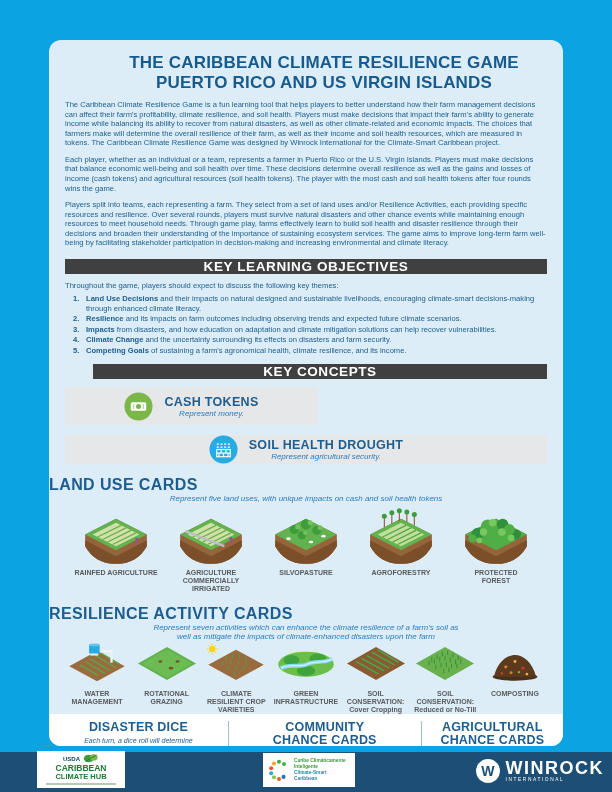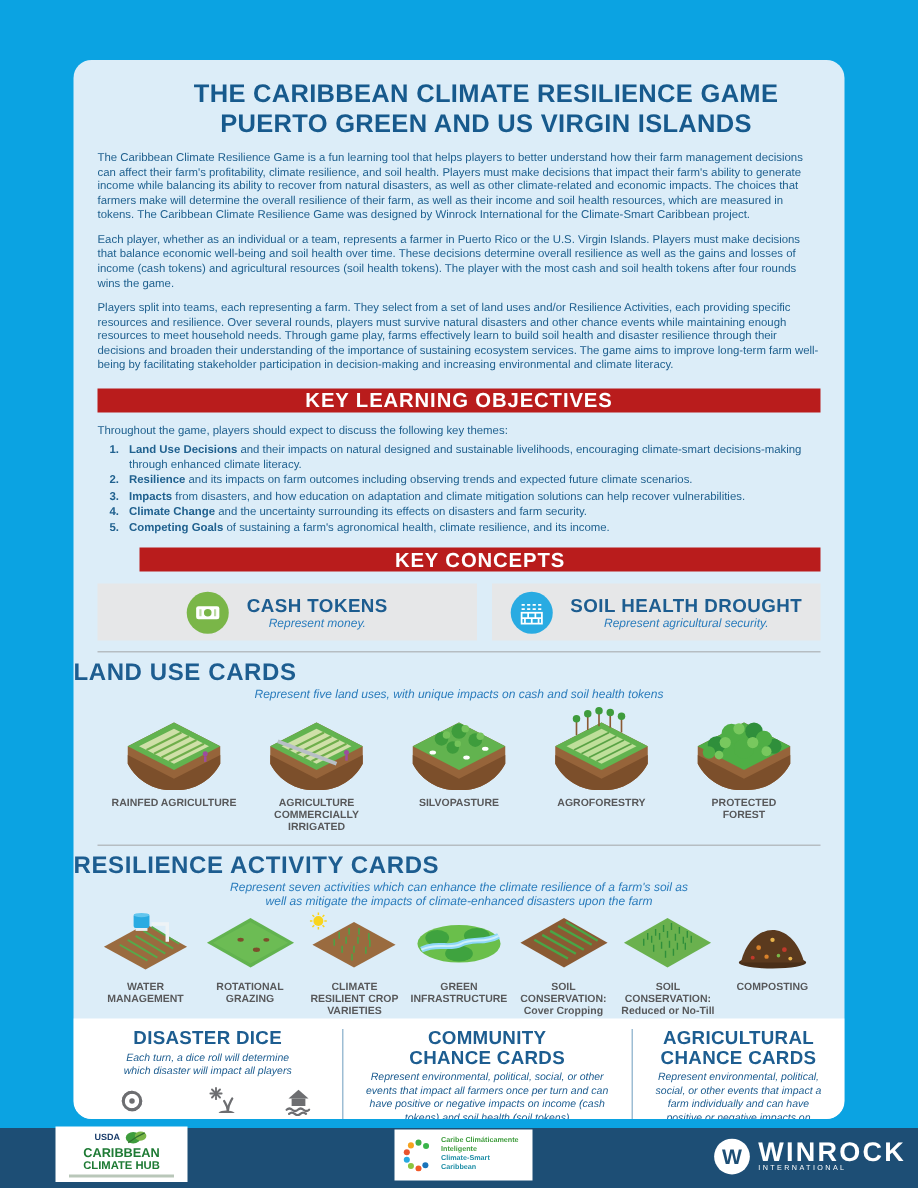--- a/index.html
+++ b/index.html
@@ -25,36 +25,36 @@
     font-size:17px; font-weight:bold; line-height:1.18;
     color:#175a8d; letter-spacing:0.2px;padding-left:36px;
   }
   .para {
     margin:7px 16px 0 16px;
     font-size:7.6px; line-height:1.26; color:#20618f; text-align:left;
   }
 
   .band {
     margin:11px 16px 0 16px; height:22px;
-    background:#b91c1c; color:#fff;
+    background:#404040; color:#fff;
     display:flex; align-items:center; justify-content:center;
     font-size:13.5px; font-weight:bold; letter-spacing:0.6px;
   }
   .band.concepts { margin-top:9px;margin-left:44px; }
 
   .kl-intro { margin:7px 16px 0 16px; font-size:7.6px; color:#20618f; }
   .kl-list { margin:3px 16px 0 24px; }
   .kl-item {
     display:grid; grid-template-columns:13px 1fr;
     font-size:7.6px; line-height:1.26; color:#20618f; margin-top:1px;
   }
   .kl-num, .kl-bold { font-weight:bold; }
 
   
-  .tokens-row { margin:8px 16px 0 16px; display:flex; gap:10px; }
+  .tokens-row { margin:8px 16px 0 16px; display:flex; gap:10px;flex-direction:column; }
   .token-box {
     background:#e6e7e8; height:38px; display:flex; align-items:center; justify-content:center; gap:11px;
   }
   .token-box.cash { width:253px; }
   .token-box.soil { flex:1; }
   .token-text { text-align:center; }
   .token-title { font-size:12.5px; font-weight:bold; color:#1d5d90; letter-spacing:0.3px; }
   .token-sub { font-size:8px; font-style:italic; color:#2a7cbc; }
 
   .divider { margin:7px 16px 0 16px; height:1px; background:#b6bdc2; }
@@ -130,21 +130,21 @@
   .winrock-text .wr-name { color:#fff; font-size:18px; font-weight:bold; letter-spacing:1.5px; line-height:1; }
   .winrock-text .wr-sub { color:#fff; font-size:4.8px; letter-spacing:1.6px; line-height:1.3; }
 </style>
 </head>
 <body>
 
 <div class="card">
 
   <div class="main-title">
     <div>THE CARIBBEAN CLIMATE RESILIENCE GAME</div>
-    <div>PUERTO GREEN AND US VIRGIN ISLANDS</div>
+    <div>PUERTO RICO AND US VIRGIN ISLANDS</div>
   </div>
 
   <p class="para">The Caribbean Climate Resilience Game is a fun learning tool that helps players to better understand how their farm management decisions can affect their farm's profitability, climate resilience, and soil health. Players must make decisions that impact their farm's ability to generate income while balancing its ability to recover from natural disasters, as well as other climate-related and economic impacts. The choices that farmers make will determine the overall resilience of their farm, as well as their income and soil health resources, which are measured in tokens. The Caribbean Climate Resilience Game was designed by Winrock International for the Climate-Smart Caribbean project.</p>
   <p class="para">Each player, whether as an individual or a team, represents a farmer in Puerto Rico or the U.S. Virgin Islands. Players must make decisions that balance economic well-being and soil health over time. These decisions determine overall resilience as well as the gains and losses of income (cash tokens) and agricultural resources (soil health tokens). The player with the most cash and soil health tokens after four rounds wins the game.</p>
   <p class="para">Players split into teams, each representing a farm. They select from a set of land uses and/or Resilience Activities, each providing specific resources and resilience. Over several rounds, players must survive natural disasters and other chance events while maintaining enough resources to meet household needs. Through game play, farms effectively learn to build soil health and disaster resilience through their decisions and broaden their understanding of the importance of sustaining ecosystem services. The game aims to improve long-term farm well-being by facilitating stakeholder participation in decision-making and increasing environmental and climate literacy.</p>
 
   <div class="band">KEY LEARNING OBJECTIVES</div>
 
   <div class="kl-intro">Throughout the game, players should expect to discuss the following key themes:</div>
 

